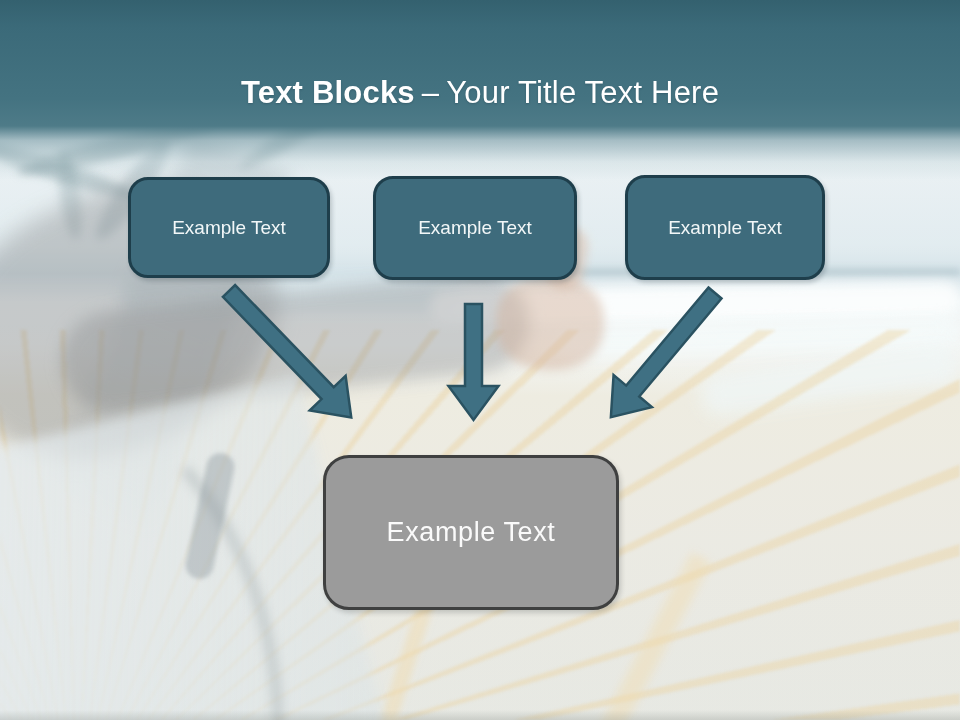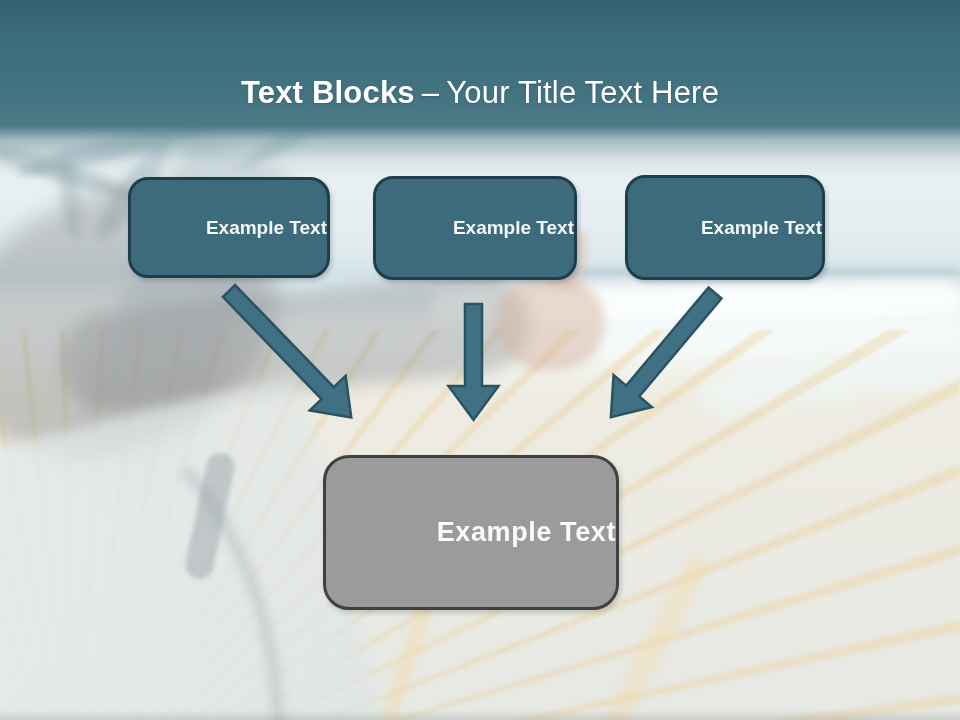--- a/index.html
+++ b/index.html
@@ -53,25 +53,25 @@
   .slide-title{
     position:absolute;top:54px;left:0;width:100%;z-index:3;text-align:center;
     color:var(--title-text,#ffffff);font-size:31px;font-weight:400;letter-spacing:.2px;
     text-shadow:0 1px 2px rgba(20,45,55,.25);
   }
   .slide-title .t-bold{font-weight:700;}
   .slide-title .sep{margin:0 7px;}
 
   .tbox{
     position:absolute;z-index:4;box-sizing:border-box;
-    display:flex;align-items:center;justify-content:flex-end;
+    display:flex;align-items:center;justify-content:center;
     background:var(--box-fill,#3e6b7c);
     border:3px solid var(--box-border,#1e3e4b);
     border-radius:20px;color:var(--box-text,#f2f7f8);
-    font-size:19px;box-shadow:2px 3px 4px rgba(30,50,60,.22);font-weight:bold;
+    font-size:19px;box-shadow:2px 3px 4px rgba(30,50,60,.22);
   }
   .tbox1{left:128px;top:177px;width:202px;height:101px;}
   .tbox2{left:373px;top:176px;width:204px;height:104px;}
   .tbox3{left:625px;top:175px;width:200px;height:105px;}
   .target-box{
     left:323px;top:455px;width:296px;height:155px;border-radius:26px;
     background:var(--target-fill,#9b9b9b);
     border:3px solid var(--target-border,#3f4040);
     color:var(--target-text,#fafafa);font-size:27px;letter-spacing:.6px;
     box-shadow:2px 3px 5px rgba(40,45,45,.2);

